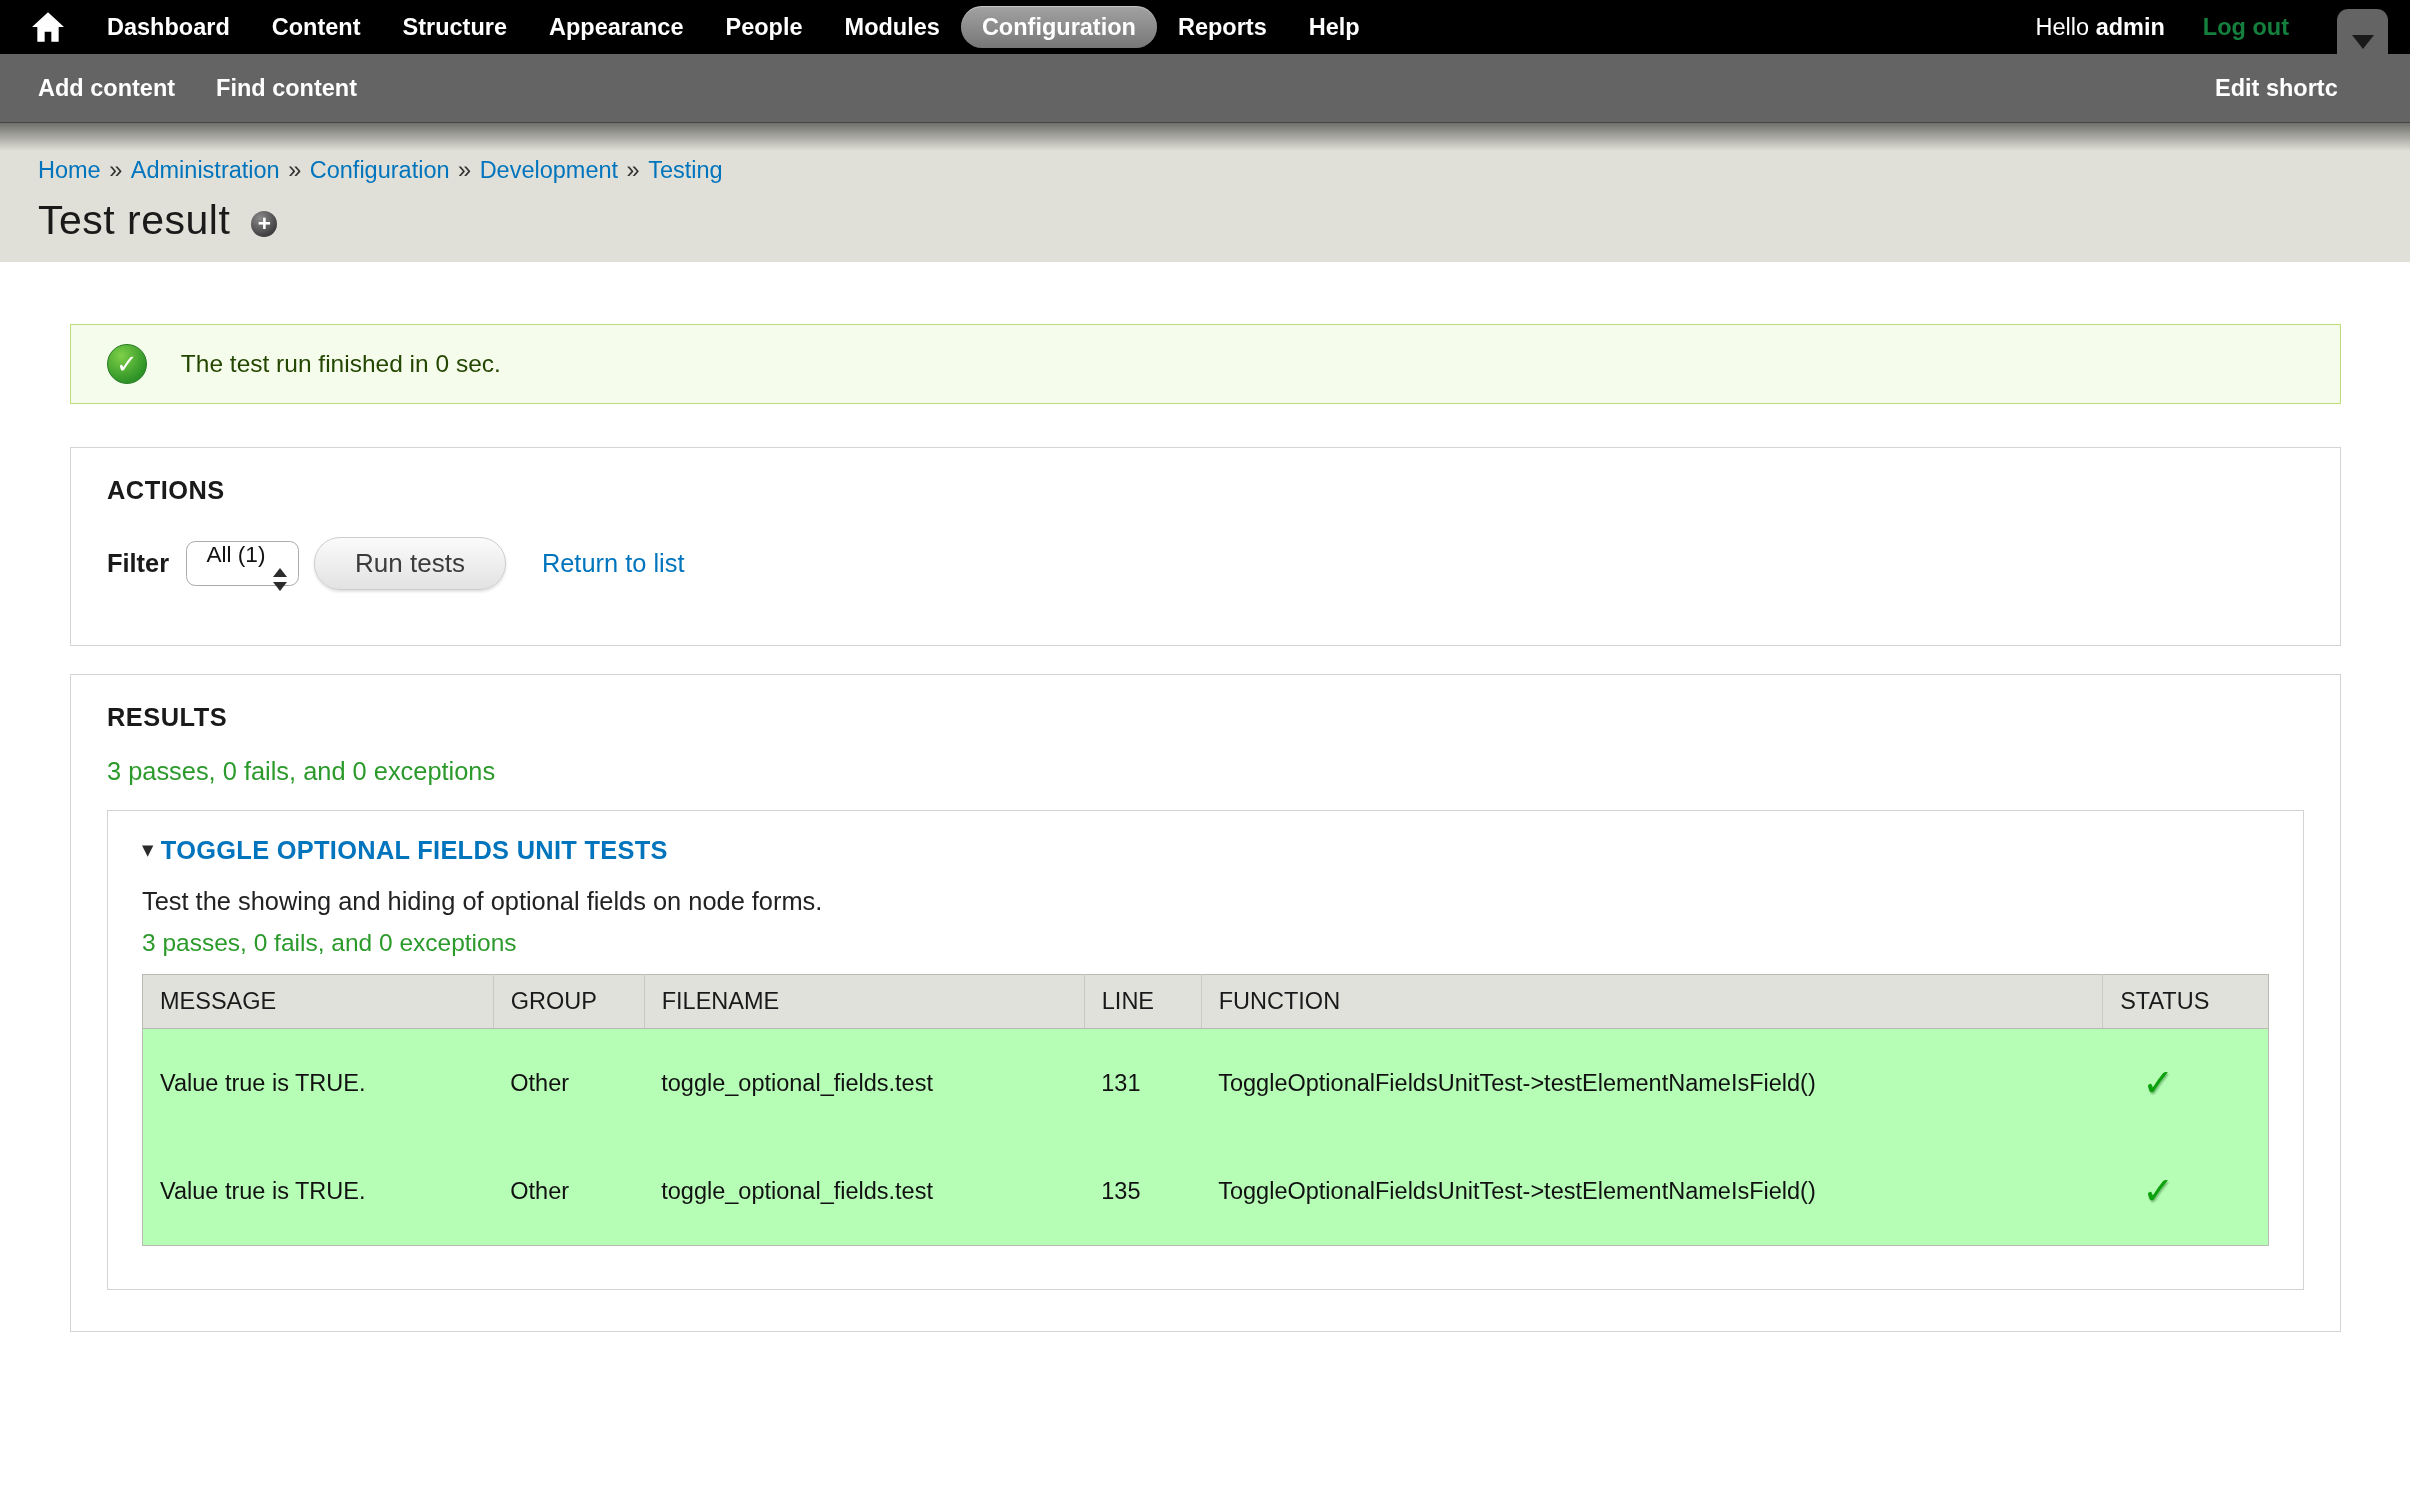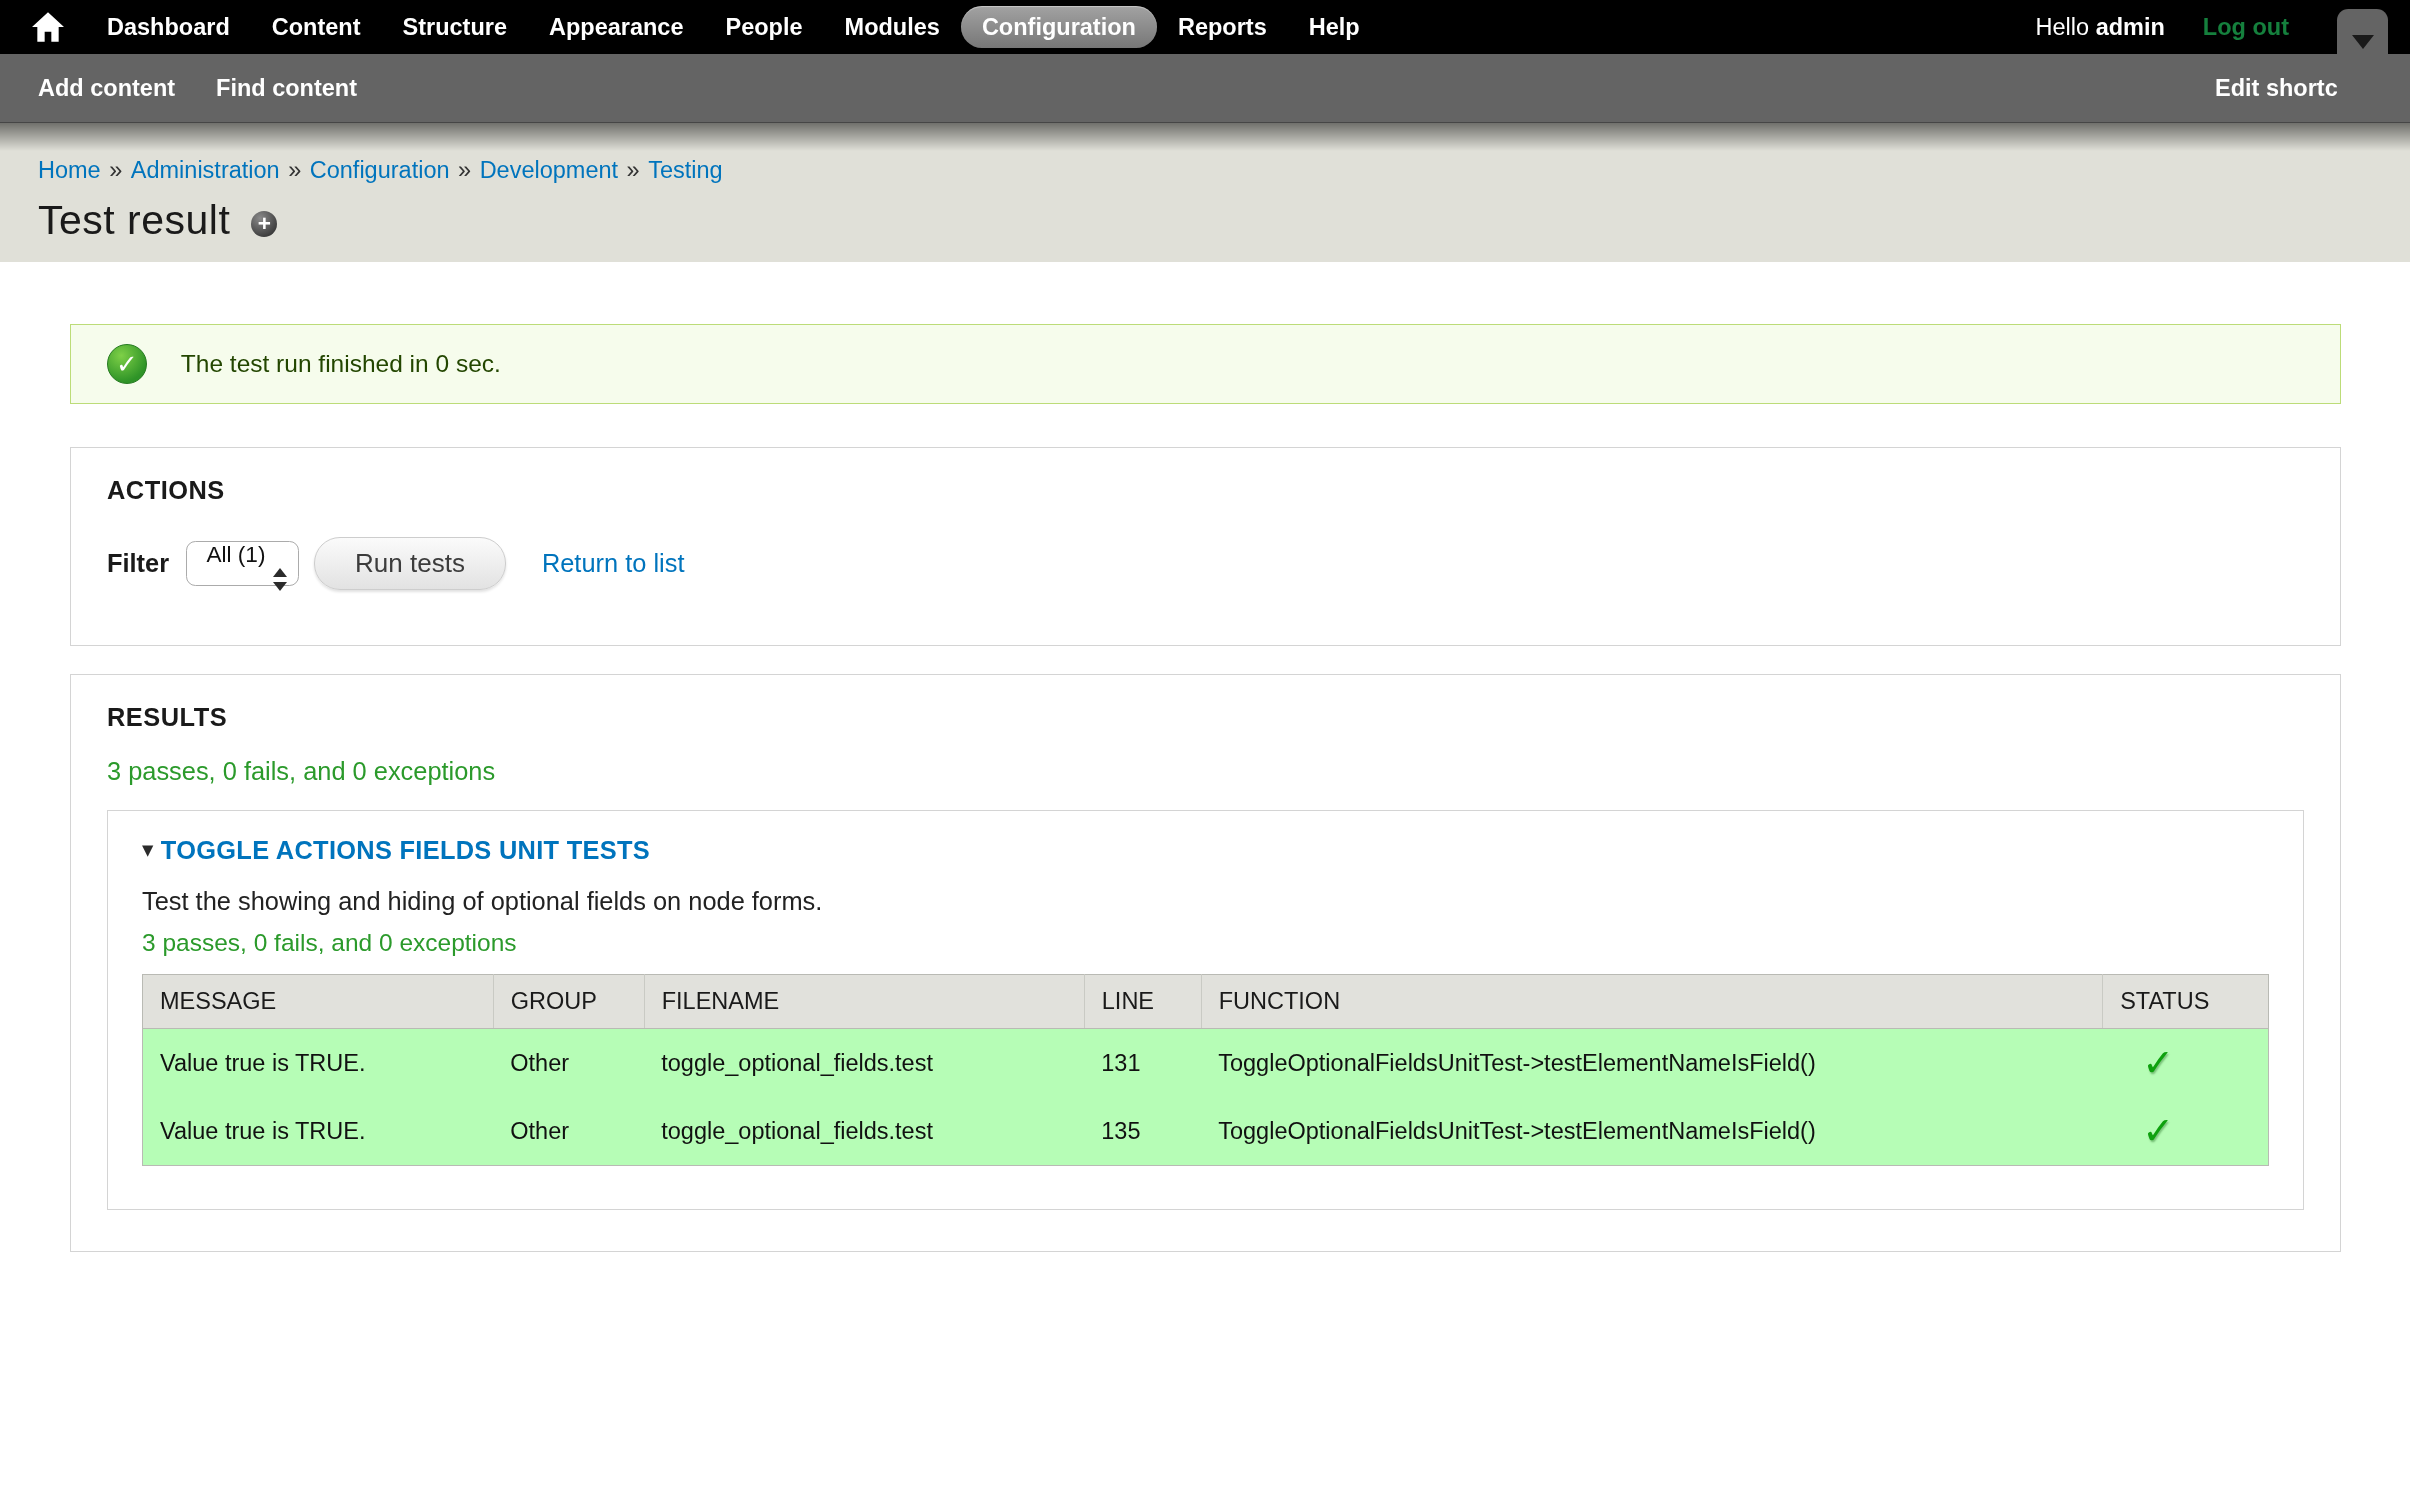--- a/index.html
+++ b/index.html
@@ -186,21 +186,21 @@
     background: #e1e1dc;
     text-align: left;
     font-weight: normal;
     color: #1a1a1a;
     padding: 13px 17px;
     border-bottom: 0.9px solid #b9bab4;
     border-left: 0.9px solid #c9cac4;
     white-space: nowrap;
   }
   .results-table th:first-child { border-left: none; }
-  .results-table td { padding: 12px 17px; color: #111; }
+  .results-table td { padding: 32px 17px; color: #111; }
   .results-table tr.row-odd td { background: #b6fdb6; }
   .results-table tr.row-even td { background: #90f690; }
   .col-message { width: 16.5%; }
   .col-group { width: 7.1%; }
   .col-filename { width: 20.7%; }
   .col-line { width: 5.5%; }
   .col-function { width: 42.4%; }
   .col-status { width: 7.8%; }
   .status-cell { text-align: left; }
   .check {
@@ -278,21 +278,21 @@
     </div>
   </div>
 
   <div class="fieldset fieldset-results">
     <div class="legend">RESULTS</div>
     <div class="pass-summary">3 passes, 0 fails, and 0 exceptions</div>
 
     <div class="group-fieldset">
       <a class="group-title">
         <span class="collapse-arrow">▾</span>
-        <span class="group-title-text">TOGGLE ACTIONS FIELDS UNIT TESTS</span>
+        <span class="group-title-text">TOGGLE OPTIONAL FIELDS UNIT TESTS</span>
       </a>
       <div class="group-desc">Test the showing and hiding of optional fields on node forms.</div>
       <div class="group-summary">3 passes, 0 fails, and 0 exceptions</div>
 
       <table class="results-table">
         <colgroup>
           <col class="col-message">
             <col class="col-group">
             <col class="col-filename">
           <col class="col-line">

